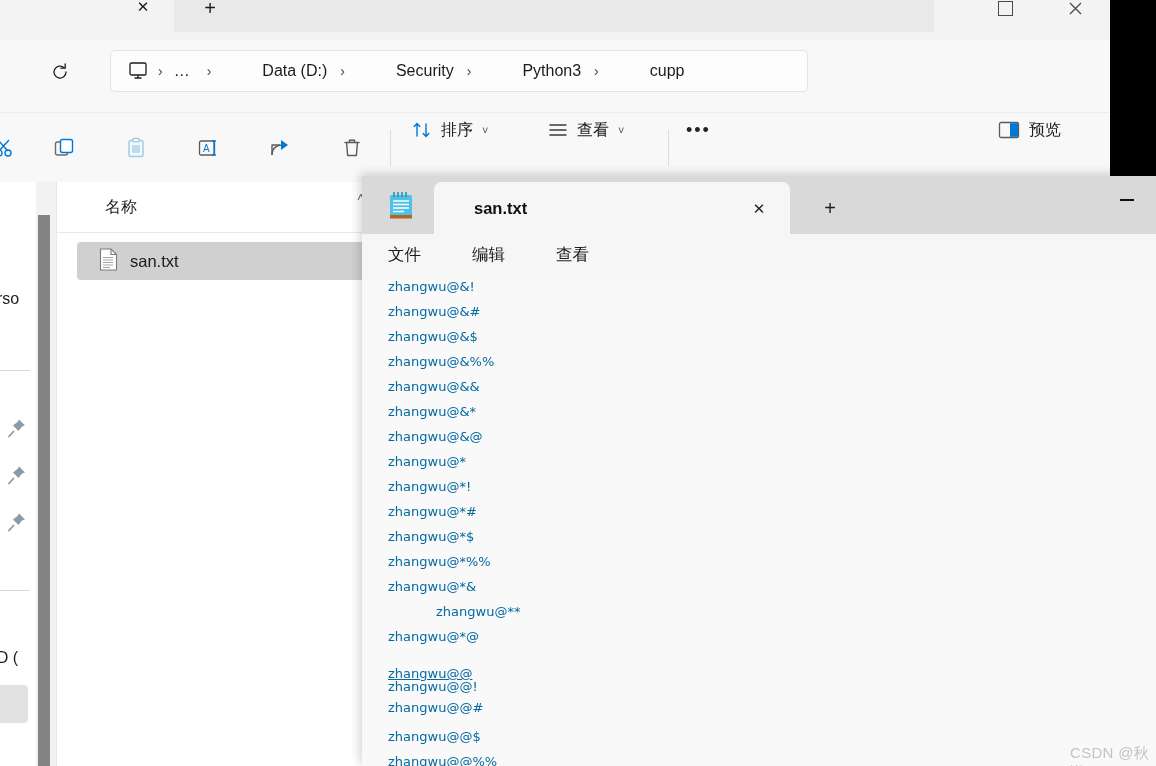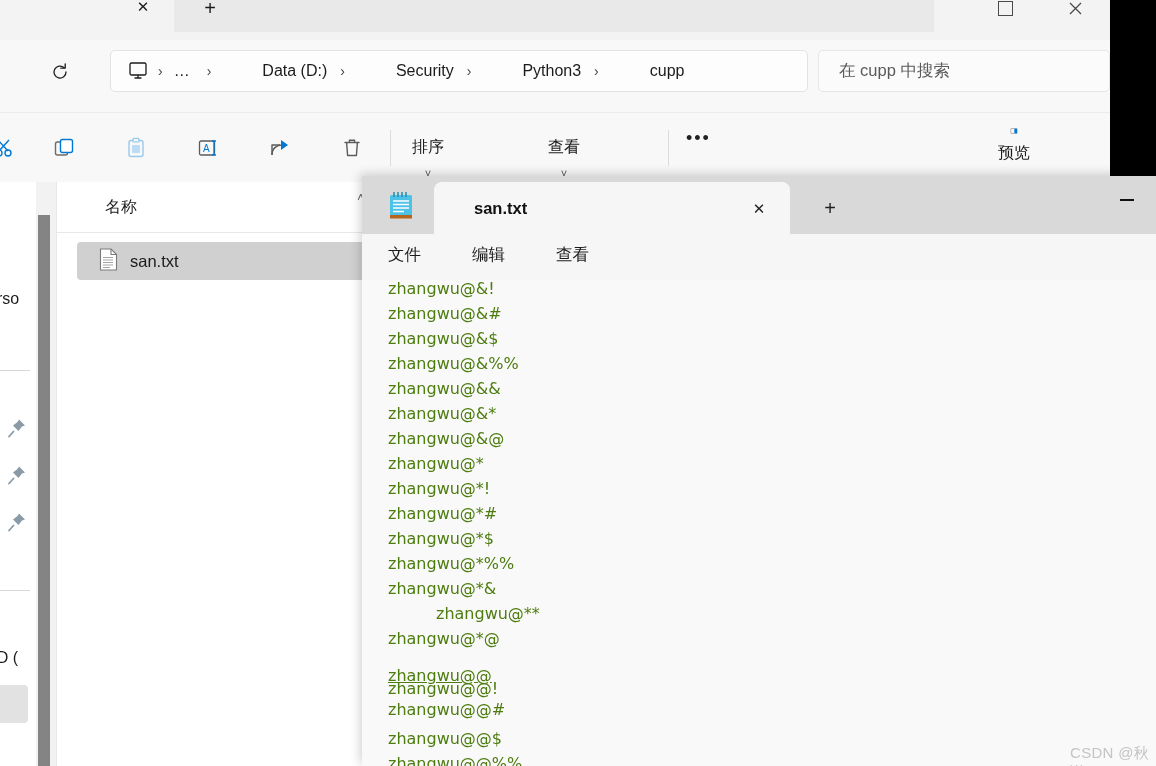--- a/index.html
+++ b/index.html
@@ -73,22 +73,22 @@
   
   .cmdbar {
     position: absolute; left: 0; top: 112px; width: 1110px; height: 70px;
     background: #f8f8f8; border-top: 1px solid #ececec;
   }
   .cmd-ico {
     position: absolute; top: 128px; width: 40px; height: 40px;
     display:flex; align-items:center; justify-content:center; cursor: pointer;
   }
   .cmd-text {
-    position: absolute; top: 128px; height: 36px; display:flex; align-items:center;
-    gap: 9px; cursor: pointer; font-size: 16px; color: #1b1b1b; flex-direction: column;
+    position: absolute; top: 112px; height: 36px; display:flex; align-items:center;
+    gap: 9px; cursor: pointer; font-size: 16px; color: #1b1b1b;
   }
   .vsep { position:absolute; top:130px; width:1px; height:36px; background:#dcdcdc; }
 
   
   .content { position:absolute; left:0; top:182px; width:1110px; height:584px; background:#fff; }
   .nav-pane { position:absolute; left:0; top:0; width:36px; height:584px; background:#fff; }
   .nav-scroll-track { position:absolute; left:36px; top:0; width:20px; height:584px; background:#f2f2f2; }
   .nav-scroll-thumb { position:absolute; left:38px; top:33px; width:12px; height:551px; background:#848484; border-radius:0; }
   .nav-divider { position:absolute; left:56px; top:0; width:1px; height:584px; background:#e8e8e8; }
 
@@ -133,21 +133,21 @@
   }
   .np-min {
     position:absolute; left:742px; top:4px; width:46px; height:32px;
     display:flex;align-items:center;justify-content:center;cursor:pointer;
   }
   .np-min-bar { width:14px; height:1.6px; background:#111; margin-top:8px; }
   .np-menubar { position:absolute; left:0; top:58px; width:794px; height:46px; background:#f6f6f6; }
   .np-menu { position:absolute; top:68px; font-size:16.5px; color:#1b1b1b; cursor:pointer; }
   .np-body { position:absolute; left:0; top:104px; width:794px; height:486px; background:#f9f9f9; overflow:hidden; }
   .np-line {
-    position:absolute; left:26px; font-size:16px; color:#4d7c0f; white-space:pre;
+    position:absolute; left:26px; font-size:13px; color:#0369a1; white-space:pre;
     font-family: "DejaVu Sans", "Liberation Sans", sans-serif;
   }
 
   .watermark {
     position:absolute; left:1070px; top:744px; font-size:15px; color:#c4c4c4; letter-spacing:.3px;
   }
 </style>
 </head>
 <body>
 
@@ -190,23 +190,20 @@
       <span class="crumb-sep" style="margin-left:14px">›</span>
       <span class="crumb">Data (D:)</span>
       <span class="crumb-sep">›</span>
       <span class="crumb">Security</span>
       <span class="crumb-sep">›</span>
       <span class="crumb">Python3</span>
       <span class="crumb-sep">›</span>
       <span class="crumb">cupp</span>
     </div>
 
-    <div class="searchbox">
-      <span>在 cupp 中搜索</span>
-    </div>
 
     <div class="cmdbar"></div>
 
     <div class="cmd-ico" style="left:-16px">
       <svg width="22" height="22" viewBox="0 0 22 22">
         <circle cx="6" cy="16" r="3" stroke="#0078d4" stroke-width="1.4" fill="none"></circle>
         <circle cx="15" cy="16" r="3" stroke="#0078d4" stroke-width="1.4" fill="none"></circle>
         <path d="M6 14 L16 3 M15 14 L5 3" stroke="#0078d4" stroke-width="1.4"></path>
       </svg>
     </div>

